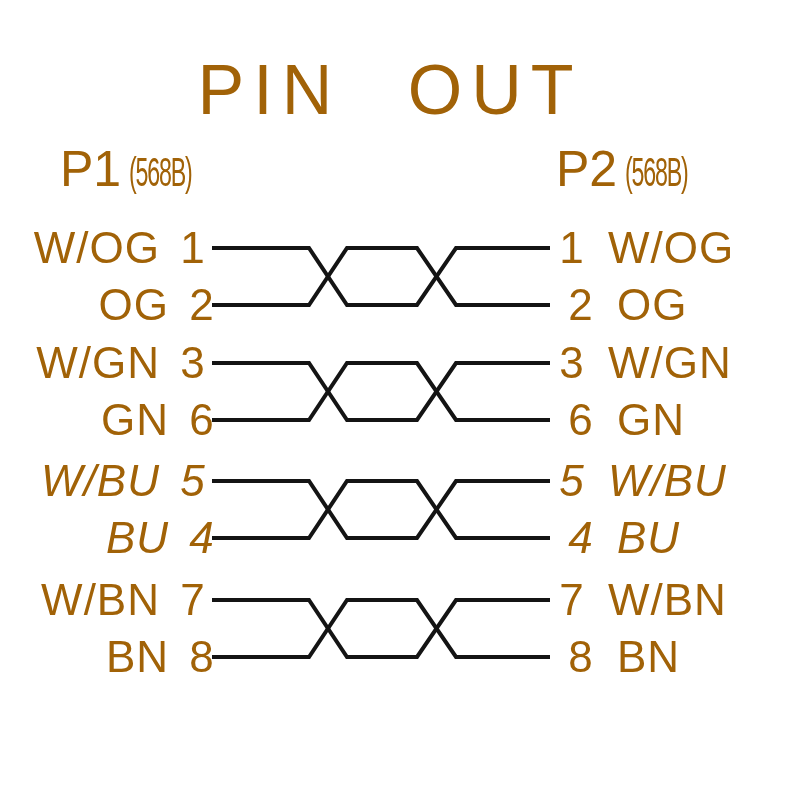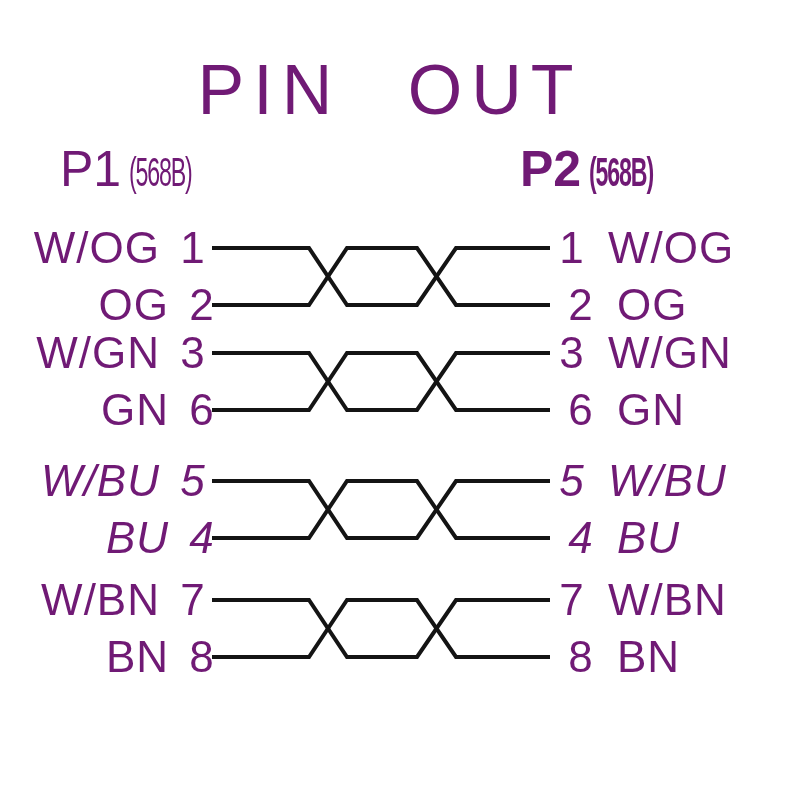--- a/index.html
+++ b/index.html
@@ -1,21 +1,21 @@
 <!DOCTYPE html>
 <html><head>
 <meta charset="utf-8">
 <style>
   html, body { margin: 0; padding: 0; background: #ffffff; }
   .stage {
     position: relative;
     width: 800px;
     height: 800px;
     background: #ffffff;
-    color: #701a75;
+    color: #a16207;
     font-family: "Liberation Sans", sans-serif;
     overflow: hidden;
   }
   .title {
     position: absolute;
     left: 0;
     top: 50px;
     width: 780px;
     text-align: center;
     font-size: 70px;
@@ -24,37 +24,37 @@
     word-spacing: 38px;
     white-space: pre;
   }
   .header {
     position: absolute;
     top: 140px;
     font-size: 50px;
     white-space: nowrap;
   }
   .header-p1 { left: 60px; }
-  .header-p2 { left: 520px; font-weight: bold; }
+  .header-p2 { left: 556px; }
   .header .std {
     display: inline-block;
     font-size: 40px;
     letter-spacing: -2px;
     transform: scaleX(0.58);
     transform-origin: 0 72%;
     margin-left: 8px;
   }
   .pair-row {
     position: absolute;
     left: 0;
     width: 800px;
     height: 140px;
   }
   .row-0 { top: 208px; }
-  .row-1 { top: 313px; }
+  .row-1 { top: 323px; }
   .row-2 { top: 441px; font-style: italic; }
   .row-3 { top: 560px; }
   .cell {
     position: absolute;
     height: 52px;
     line-height: 52px;
     font-size: 44px;
     letter-spacing: 1px;
     white-space: nowrap;
   }

